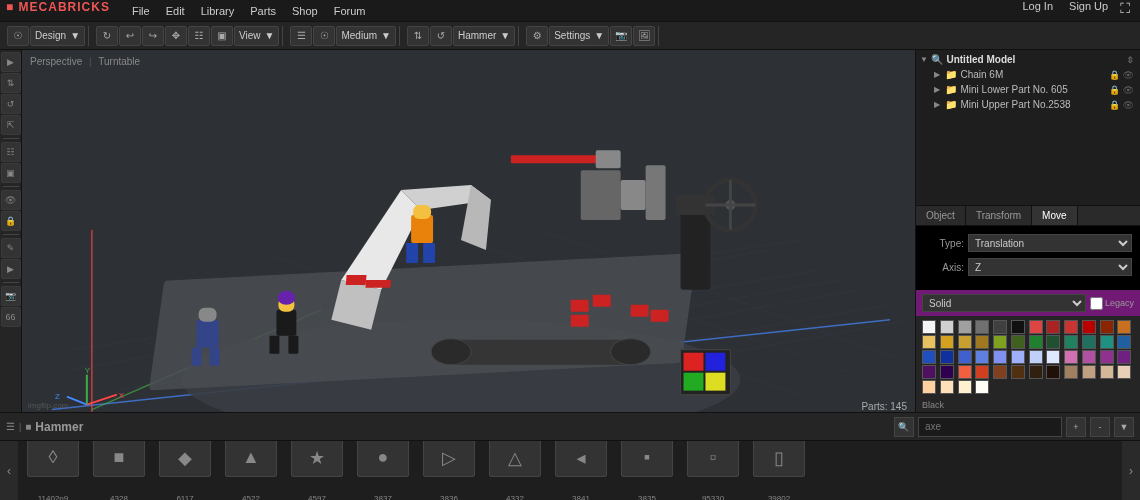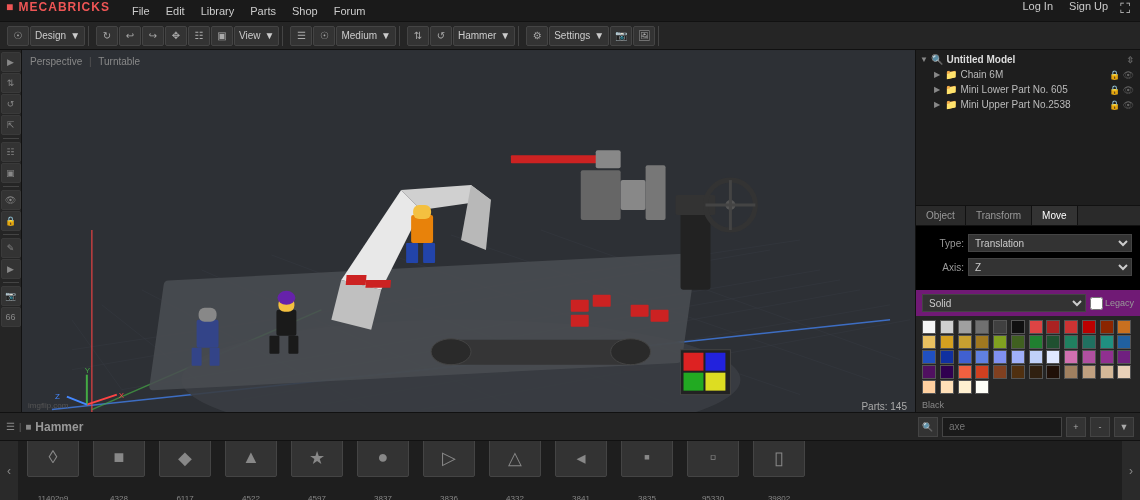--- a/index.html
+++ b/index.html
@@ -109,21 +109,21 @@
     .mat-dropdown { background: #333; border: 1px solid #444; color: #ccc; height: 18px; font-size: 10px; flex: 1; padding: 0 2px; }
     .mat-toggle { font-size: 9px; color: #999; display: flex; align-items: center; gap: 2px; }
     .color-grid { display: grid; grid-template-columns: repeat(12, 1fr); gap: 1px; padding: 4px 6px; }
     .color-swatch { width: 14px; height: 14px; cursor: pointer; border: 1px solid #555; }
     .color-name { padding: 2px 6px; font-size: 9px; color: #888; }
 
     
     #bottom-bar { height: 88px; background: #1e1e1e; border-top: 1px solid #111; display: flex; flex-direction: column; }
     #parts-filter { height: 28px; background: #252525; display: flex; align-items: center; gap: 4px; padding: 0 6px; border-bottom: 1px solid #111; }
     .pf-dropdown { background: #333; border: 1px solid #444; color: #ccc; height: 20px; font-size: 10px; padding: 0 4px; }
-    .pf-search { background: #1a1a1a; border: 1px solid #444; color: #ccc; height: 20px; font-size: 10px; padding: 0 6px; width: 120px; }
+    .pf-search { background: #1a1a1a; border: 1px solid #444; color: #ccc; height: 20px; font-size: 10px; padding: 0 6px; width: 144px; }
     .pf-btn { width: 20px; height: 20px; background: #333; border: 1px solid #444; color: #aaa; cursor: pointer; font-size: 9px; display: flex; align-items: center; justify-content: center; }
     .pf-icon { color: #888; font-size: 10px; }
     #parts-scroll { flex: 1; display: flex; align-items: center; gap: 0; overflow: hidden; position: relative; }
     .scroll-btn { width: 18px; height: 100%; background: #2a2a2a; border: none; color: #888; cursor: pointer; font-size: 12px; display: flex; align-items: center; justify-content: center; flex-shrink: 0; }
     .parts-list { flex: 1; display: flex; align-items: center; gap: 4px; overflow: hidden; padding: 4px; }
     .part-item { display: flex; flex-direction: column; align-items: center; min-width: 62px; cursor: pointer; padding: 2px; }
     .part-thumb { width: 52px; height: 38px; background: #333; border: 1px solid #444; display: flex; align-items: center; justify-content: center; border-radius: 2px; }
     .part-id { font-size: 8px; color: #888; margin-top: 17px; }
 
     

